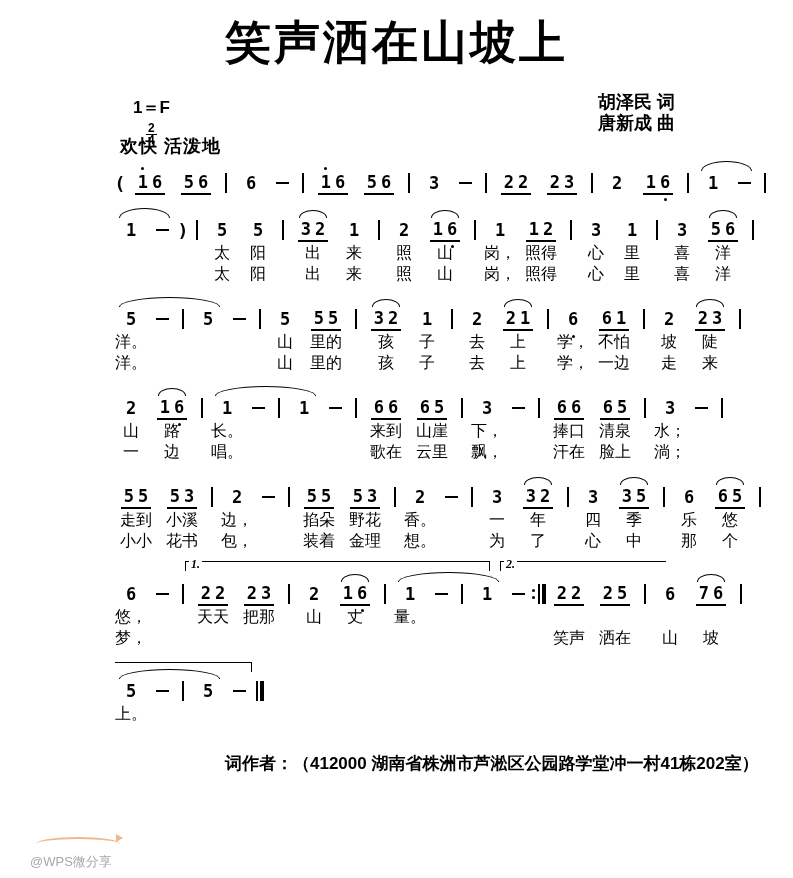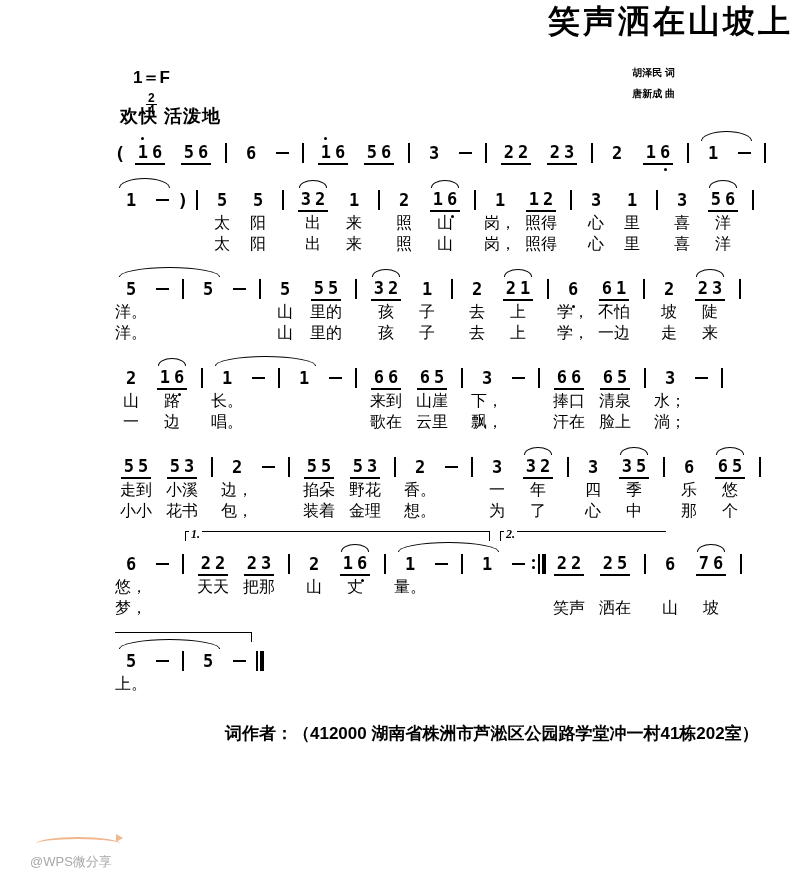--- a/index.html
+++ b/index.html
@@ -1,26 +1,26 @@
 <!DOCTYPE html>
 <html><head>
 <meta charset="utf-8">
 <style>
   html,body{margin:0;padding:0;background:#e8e8e8;}
   #page{position:relative;width:793px;height:878px;background:#ffffff;margin:0 auto;
         font-family:"Liberation Sans",sans-serif;color:#000;overflow:hidden;}
   
-  #title{ text-align:right;padding-top:0;font-family:"Liberation Serif",serif;
-          font-size:32px;font-weight:bold;letter-spacing:3px;}
+  #title{ text-align:center;padding-top:12px;font-family:"Liberation Serif",serif;
+          font-size:46px;font-weight:bold;letter-spacing:3px;}
   #header{position:relative;height:52px;margin-top:22px;}
   #keysig{position:absolute;left:133px;top:0;font-weight:bold;font-size:17px;display:flex;align-items:center;gap:4px;flex-direction:column;}
   .frac{display:inline-flex;flex-direction:column;align-items:center;font-size:12px;line-height:11px;font-weight:bold;}
   .frac .ftop{border-bottom:1px solid #000;padding:0 2px;}
   #tempo{position:absolute;left:120px;top:38px;font-size:18px;font-weight:bold;letter-spacing:1px;}
-  #credits{position:absolute;right:118px;top:-4px;font-size:10px;font-weight:bold;line-height:21px;text-align:center;}
+  #credits{position:absolute;right:118px;top:-4px;font-size:18px;font-weight:bold;line-height:21px;text-align:center;}
   
   #score{padding-left:113px;margin-top:8px;}
   .sysline{position:relative;display:flex;align-items:flex-start;padding-top:14px;margin-bottom:7px;}
   .sysline.pv{padding-top:22px;}
   .col{display:inline-flex;flex-direction:column;align-items:center;}
   .col-n1{min-width:36px;}
   .col-n2{min-width:46px;}
   .col-bar{width:14px;}
   .col-dash{width:27px;}
   .col-sym2{width:14px;}

